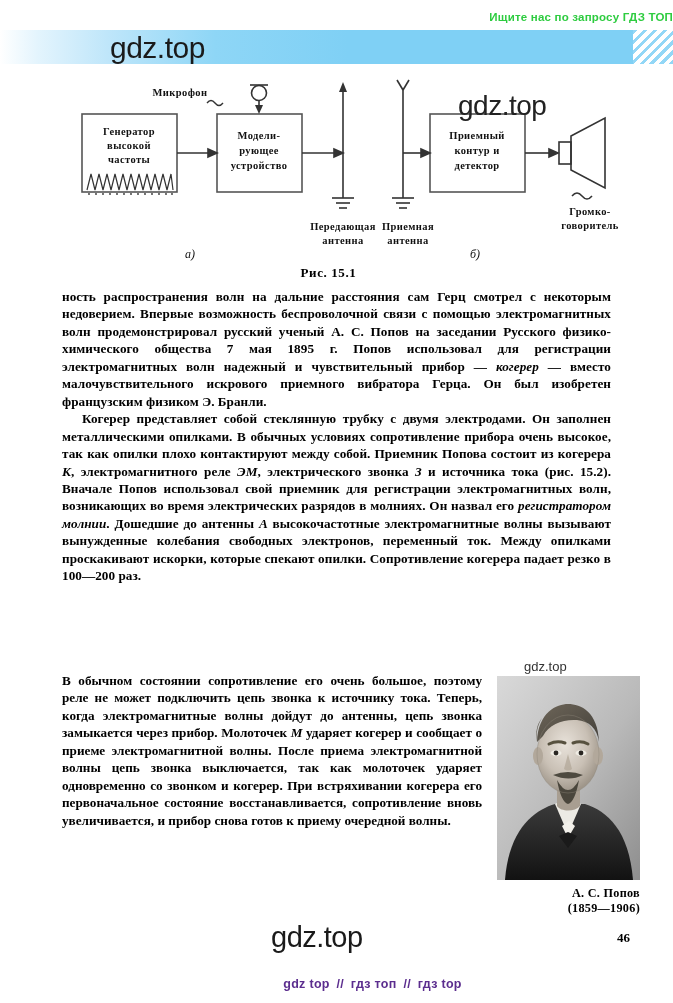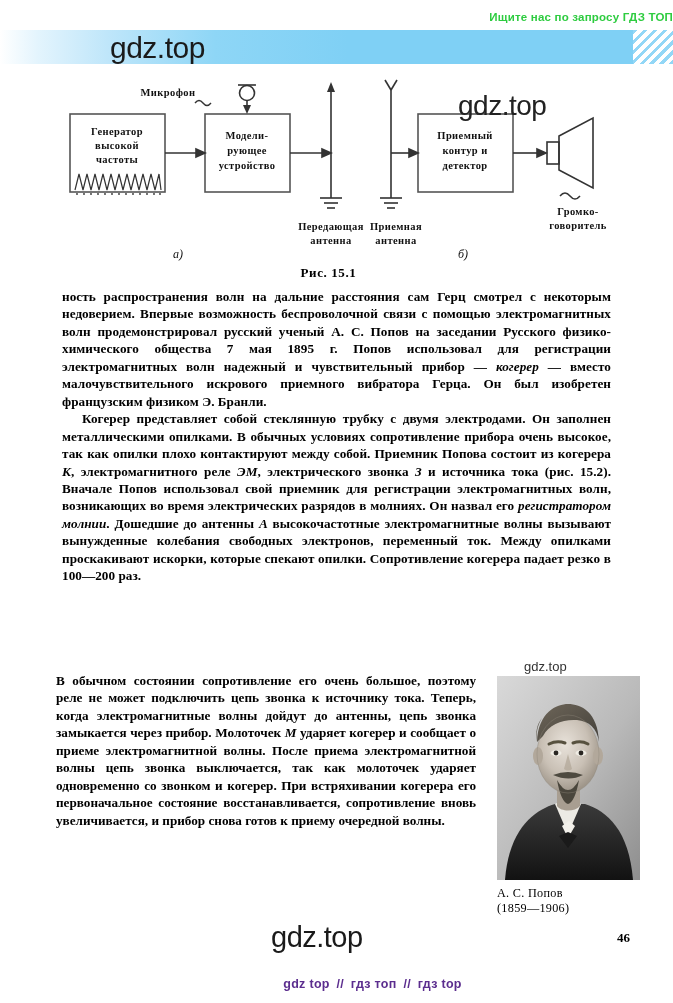--- a/index.html
+++ b/index.html
@@ -67,21 +67,21 @@
     font-weight: 400;
     color: #1a1a1a;
     line-height: 1;
     letter-spacing: -0.5px;
   }
 
   
   .figure {
     position: absolute;
     top: 78px;
-    left: 48px;
+    left: 60px;
     width: 600px;
     height: 195px;
   }
   .figure svg { display: block; }
 
   .brand-fig {
     position: absolute;
     top: 90px;
     left: 458px;
     font-family: "Liberation Sans", sans-serif;
@@ -117,21 +117,21 @@
   }
   .body-text p { margin: 0; }
   .body-text .indent { text-indent: 20px; }
   .body-text i { font-style: italic; }
   .body-text b { font-weight: 800; }
 
   
   .text-wrap-narrow {
     position: absolute;
     top: 672px;
-    left: 56px;
+    left: 62px;
     width: 420px;
     font-family: "Liberation Serif", serif;
     font-size: 13.2px;
     line-height: 17.45px;
     text-align: justify;
     font-weight: 600;
   }
   .text-wrap-narrow p { margin: 0; }
 
   
@@ -142,24 +142,24 @@
     width: 143px;
   }
   .portrait {
     width: 143px;
     height: 204px;
     display: block;
     border: 0;
   }
   .portrait-caption {
     margin-top: 6px;
-    text-align: left;
+    text-align: right;
     font-family: "Liberation Serif", serif;
     font-size: 12.2px;
-    font-weight: 400;
+    font-weight: 700;
     line-height: 15px;
     letter-spacing: .3px;
   }
   .brand-mid {
     position: absolute;
     top: 659px;
     left: 524px;
     font-family: "Liberation Sans", sans-serif;
     font-size: 13px;
     color: #333;

